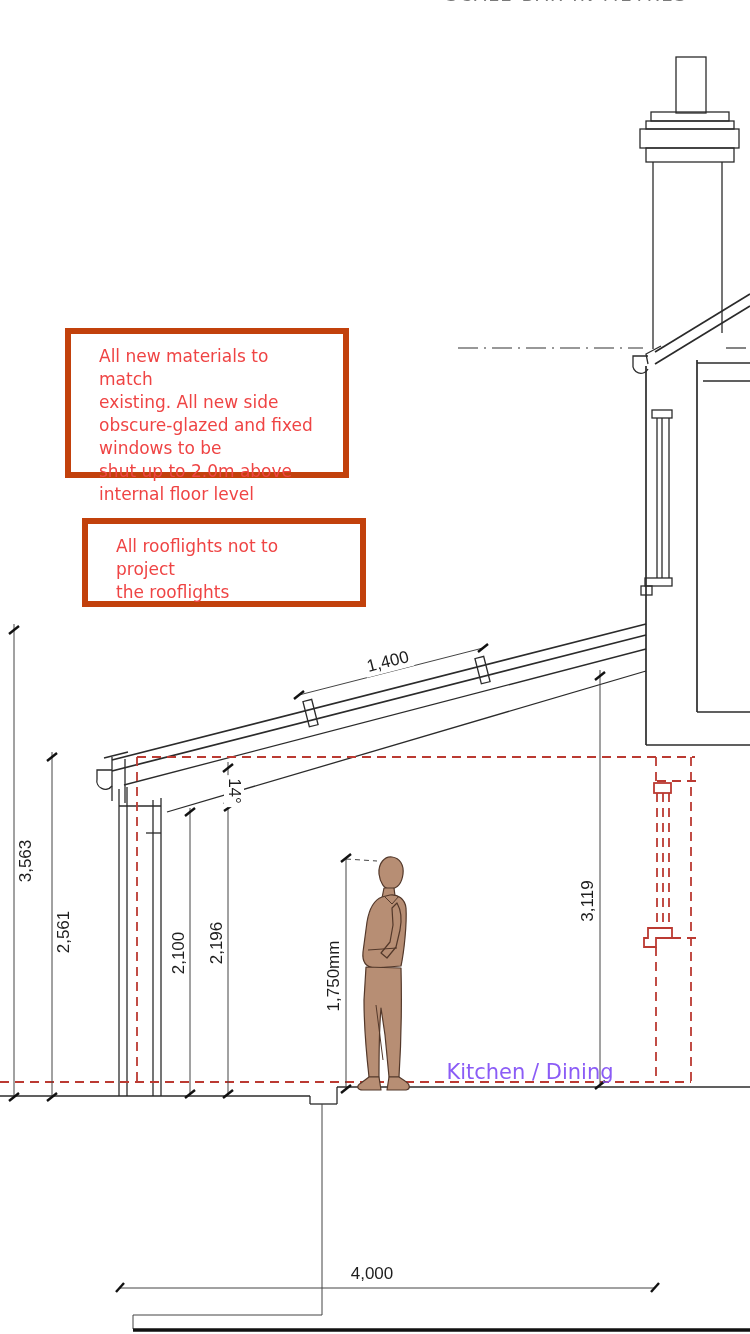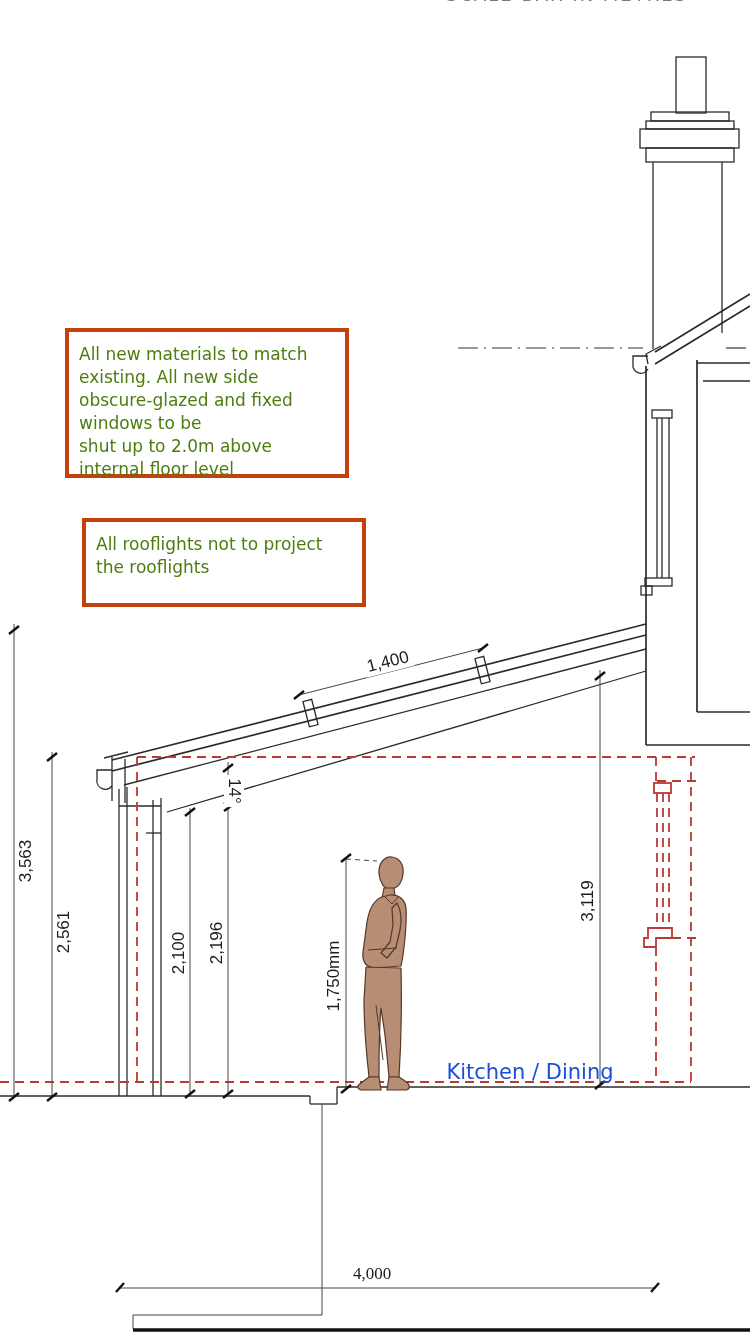--- a/index.html
+++ b/index.html
@@ -17,26 +17,26 @@
   .red{stroke:var(--red-dashed);stroke-width:1.8;fill:none;stroke-dasharray:9 6;}
   .redsolid{stroke:var(--red-dashed);stroke-width:1.8;fill:none;}
   .dashdot{stroke:#333;stroke-width:1.2;fill:none;stroke-dasharray:20 6 2 6;}
   .headdash{stroke:#444;stroke-width:1;fill:none;stroke-dasharray:5 4;}
   .pbody{fill:var(--person-fill);stroke:var(--person-stroke);stroke-width:1.2;stroke-linejoin:round;}
   .pdetail{stroke:var(--person-stroke);stroke-width:1;fill:none;}
   .lbl{position:absolute;font:17px "Liberation Sans",sans-serif;color:#1d1d1d;
        background:#fff;padding:0 3px;white-space:nowrap;
        transform:translate(-50%,-50%) rotate(-90deg);}
   .lbl.r90{transform:translate(-50%,-50%) rotate(90deg);}
-  .lbl.r0{transform:translate(-50%,-50%);font-family:Liberation Serif, serif;}
+  .lbl.r0{transform:translate(-50%,-50%);}
   .lbl.r14{transform:translate(-50%,-50%) rotate(-14.3deg);}
-  .note{position:absolute;border:4px solid #c2410c;background:#fff;
-        font:17px "DejaVu Sans",sans-serif;color:#4d7c0f;line-height:23px;
-        padding:11px 10px;box-sizing:border-box;}
-  .room{position:absolute;font:21px "DejaVu Sans",sans-serif;color:#1d4ed8;
+  .note{position:absolute;border:6px solid #c2410c;background:#fff;
+        font:17px "DejaVu Sans",sans-serif;color:#ef4444;line-height:23px;
+        padding:11px 28px;box-sizing:border-box;}
+  .room{position:absolute;font:21px "DejaVu Sans",sans-serif;color:#8b5cf6;
         transform:translate(-50%,-50%);white-space:nowrap;text-align:center;}
   .caption{position:absolute;left:446px;top:-16px;font:18px "DejaVu Sans",sans-serif;
         letter-spacing:2px;color:var(--caption-gray);white-space:nowrap;}
 </style>
 </head>
 <body>
 
 <div id="stage">
 
   <div class="caption">SCALE BAR IN METRES</div>

